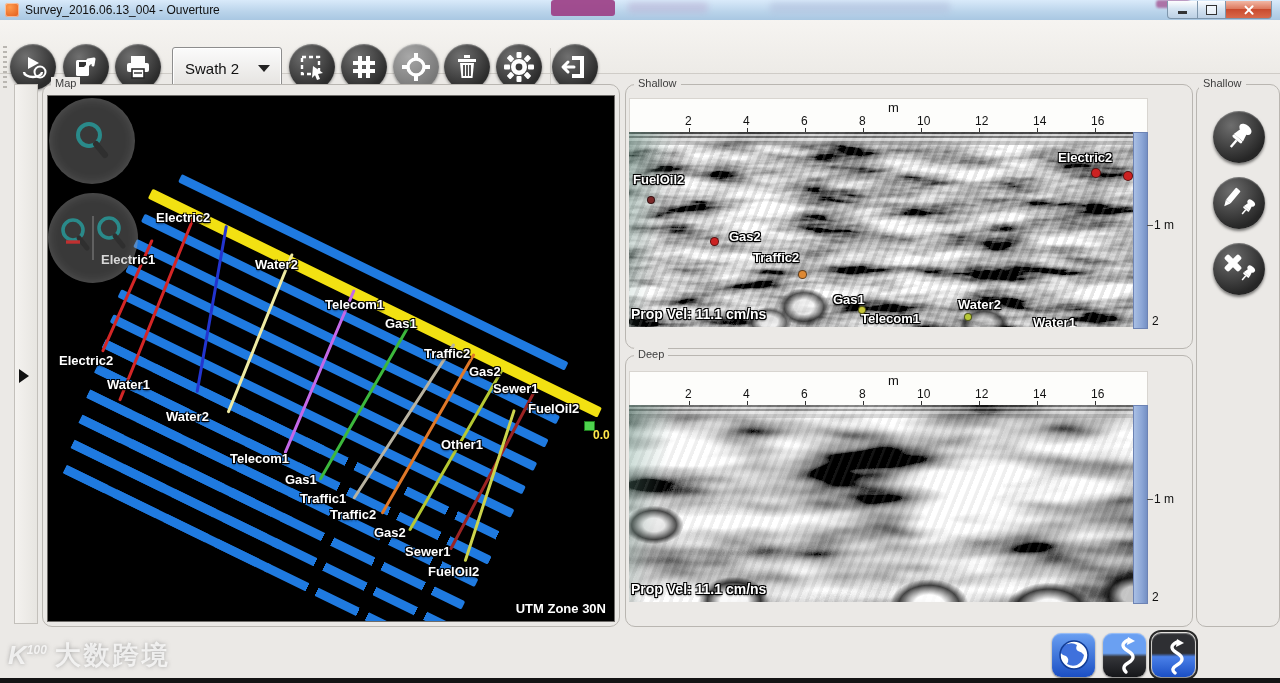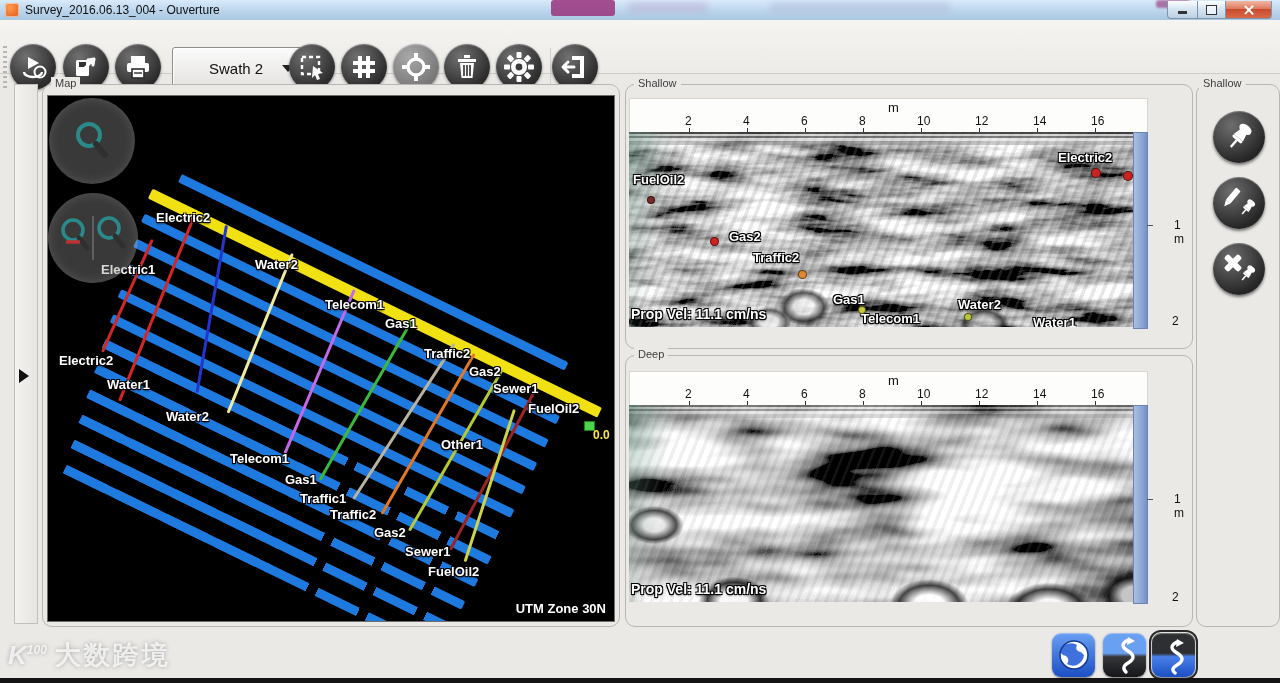--- a/index.html
+++ b/index.html
@@ -32,21 +32,21 @@
   .toolbar{position:absolute;left:0;top:20px;width:1280px;height:53px;
     background:linear-gradient(#f6f4f1,#edebe7);border-bottom:1px solid #cfccc7;}
   .gripper{position:absolute;left:3px;top:26px;width:4px;height:42px;
     background:repeating-linear-gradient(to bottom,#b9b6b1 0 2px,transparent 2px 5px);}
   .cbtn{position:absolute;top:24px;width:46px;height:46px;border-radius:50%;
     background:radial-gradient(circle at 35% 28%,#707070,#2c2c2c 72%);
     box-shadow:0 1px 3px rgba(0,0,0,.45),inset 0 1px 1px rgba(255,255,255,.25);
     display:flex;align-items:center;justify-content:center;cursor:pointer;}
   .cbtn.disabled{background:radial-gradient(circle at 35% 28%,#a8a8a8,#787878 72%);}
   .combo{position:absolute;left:172px;top:27px;width:108px;height:40px;border:1px solid #8d8d8d;border-radius:3px;
-    background:linear-gradient(#fbfbfb,#e4e2df);display:flex;align-items:center;box-shadow:inset 0 0 0 1px #fff;padding-left:24px;}
+    background:linear-gradient(#fbfbfb,#e4e2df);display:flex;align-items:center;box-shadow:inset 0 0 0 1px #fff;}
   .combo .clabel{flex:1;padding-left:12px;font-size:15px;color:#111;}
   .combo .arr{width:0;height:0;border-left:6px solid transparent;border-right:6px solid transparent;
     border-top:7px solid #222;margin-right:11px;}
   .sep{position:absolute;left:550px;top:28px;width:1px;height:38px;background:#d5d2cd;}
   
   .group{position:absolute;border:1px solid #b9b6b1;border-radius:10px;background:#ebe9e6;}
   .glabel{position:absolute;left:8px;top:-8px;background:#ebe9e6;padding:0 4px;font-size:11px;color:#3d3d3d;}
   
   .sidestrip{position:absolute;left:14px;top:84px;width:22px;height:538px;border:1px solid #c3c0bb;
     background:linear-gradient(to right,#f4f2ef,#e7e5e1);}
@@ -79,21 +79,21 @@
   .striate{position:absolute;inset:0;opacity:.35;
     background:repeating-linear-gradient(112deg,rgba(255,255,255,.35) 0 2px,rgba(0,0,0,.28) 3px 6px,transparent 6px 9px);}
   .greentint{position:absolute;inset:0;background:linear-gradient(100deg,rgba(110,155,140,.45),transparent 9%);}
   .blobs{position:absolute;inset:0;}
   .otext{position:absolute;font-size:13px;font-weight:bold;color:#fff;white-space:nowrap;
     text-shadow:-1px -1px 0 #000,1px -1px 0 #000,-1px 1px 0 #000,1px 1px 0 #000,0 2px 2px rgba(0,0,0,.55);}
   .propvel{font-size:14px;}
   .dot{position:absolute;border-radius:50%;border:1px solid rgba(0,0,0,.55);}
   .dstrip{position:absolute;width:13px;background:linear-gradient(to right,#a9bfe4,#8ca6d6 60%,#7590c4);
     border:1px solid #6d83b4;}
-  .depthlab{position:absolute;font-size:12px;color:#111;margin-left:20px;}
+  .depthlab{position:absolute;font-size:12px;color:#111;}
   .depthtick{position:absolute;width:6px;height:1px;background:#555;}
   
   .mkbtn{position:absolute;left:16px;width:52px;height:52px;border-radius:50%;cursor:pointer;
     background:radial-gradient(circle at 35% 28%,#6e6e6e,#262626 72%);
     box-shadow:0 2px 3px rgba(0,0,0,.5),inset 0 1px 1px rgba(255,255,255,.25);
     display:flex;align-items:center;justify-content:center;}
   
   .vbtn{position:absolute;top:633px;width:43px;height:44px;border-radius:9px;cursor:pointer;
     box-shadow:0 1px 2px rgba(0,0,0,.5),inset 0 1px 1px rgba(255,255,255,.35);
     display:flex;align-items:center;justify-content:center;overflow:hidden;}
@@ -293,21 +293,21 @@
         <div class="mline" style="left: 305px; top: 193px; height: 178px; background: rgb(196, 104, 232); transform: rotate(23deg);"></div>
         <div class="mline" style="left: 363px; top: 223px; height: 185px; background: rgb(60, 184, 60); transform: rotate(30deg);"></div>
         <div class="mline" style="left: 405px; top: 247px; height: 185px; background: rgb(184, 178, 160); transform: rotate(33deg);"></div>
         <div class="mline" style="left: 425px; top: 257px; height: 185px; background: rgb(224, 120, 40); transform: rotate(30deg);"></div>
         <div class="mline" style="left: 453px; top: 273px; height: 186px; background: rgb(182, 200, 50); transform: rotate(30deg);"></div>
         <div class="mline" style="left: 485px; top: 295px; height: 179px; background: rgb(156, 36, 36); transform: rotate(28deg);"></div>
         <div class="mline" style="left: 465px; top: 313px; height: 160px; background: rgb(204, 212, 76); transform: rotate(18deg);"></div>
       </div>
     <div id="maplabels">
         <div class="mlabel" style="left: 108px; top: 114px;">Electric2</div>
-        <div class="mlabel" style="left: 53px; top: 166px;">Electric1</div>
+        <div class="mlabel" style="left: 53px; top: 156px;">Electric1</div>
         <div class="mlabel" style="left: 207px; top: 161px;">Water2</div>
         <div class="mlabel" style="left: 277px; top: 201px;">Telecom1</div>
         <div class="mlabel" style="left: 337px; top: 220px;">Gas1</div>
         <div class="mlabel" style="left: 376px; top: 250px;">Traffic2</div>
         <div class="mlabel" style="left: 421px; top: 268px;">Gas2</div>
         <div class="mlabel" style="left: 445px; top: 285px;">Sewer1</div>
         <div class="mlabel" style="left: 480px; top: 305px;">FuelOil2</div>
         <div class="mlabel" style="left: 393px; top: 341px;">Other1</div>
         <div class="mlabel" style="left: 11px; top: 257px;">Electric2</div>
         <div class="mlabel" style="left: 59px; top: 281px;">Water1</div>

